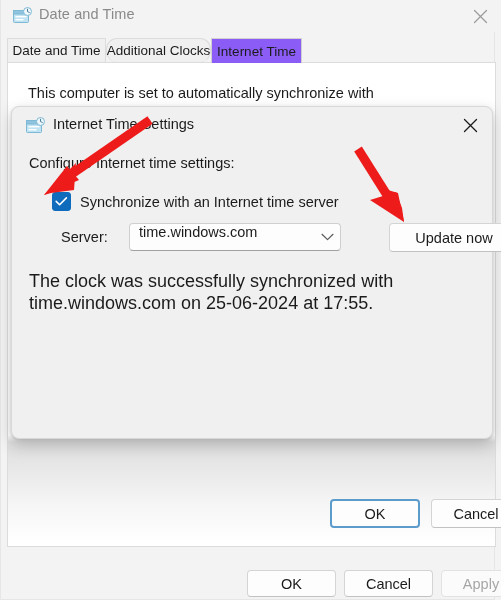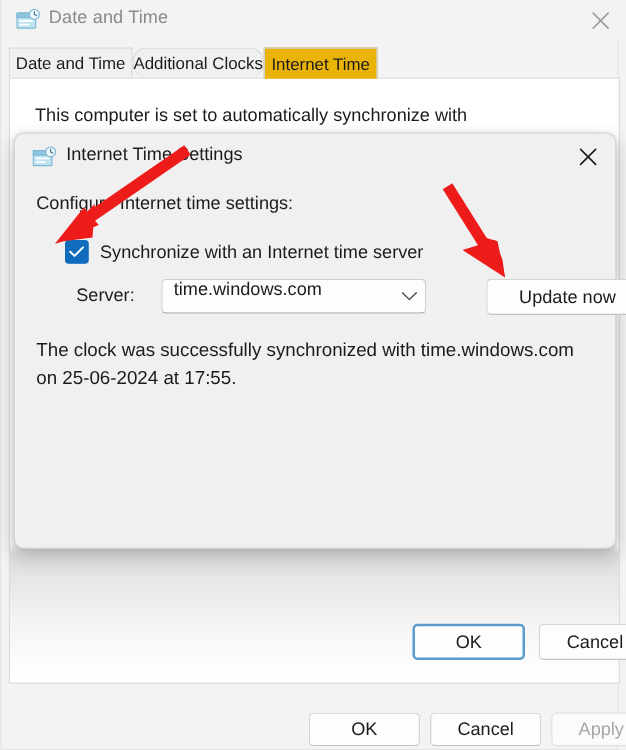--- a/index.html
+++ b/index.html
@@ -86,21 +86,21 @@
     font-size: 13.5px;
     color: #1b1b1b;
     background: #f0f0f0;
     border: 1px solid #dcdcdc;
     border-bottom: none;
     padding: 0 7px;
     white-space: nowrap;
     cursor: default;
   }
   .tab.active {
-    background: #eab308;
+    background: #8b5cf6;
     border-color: #d0d0d0;
     z-index: 3;
     height: 25px;
     text-align: center;
   }
   .tab-0 { left: 6px;   width: 99px; }
   .tab-1 { left: 105px; width: 105px; border-radius: 11px; }
   .tab-2 { left: 210px; width: 91px; }
 
   .tab-page {
@@ -279,21 +279,21 @@
   .update-now {
     position: absolute;
     left: 347px; top: 116px;
     width: 130px; height: 29px;
   }
 
   .status-text {
     position: absolute;
     left: 17px; top: 163px;
     width: 445px;
-    font-size: 15px;
+    font-size: 18px;
     color: #1b1b1b;
     line-height: 22px;
   }
 
   .inner-ok {
     position: absolute;
     left: 288px; top: 392px;
     width: 90px; height: 29px;
   }
   .inner-cancel {

